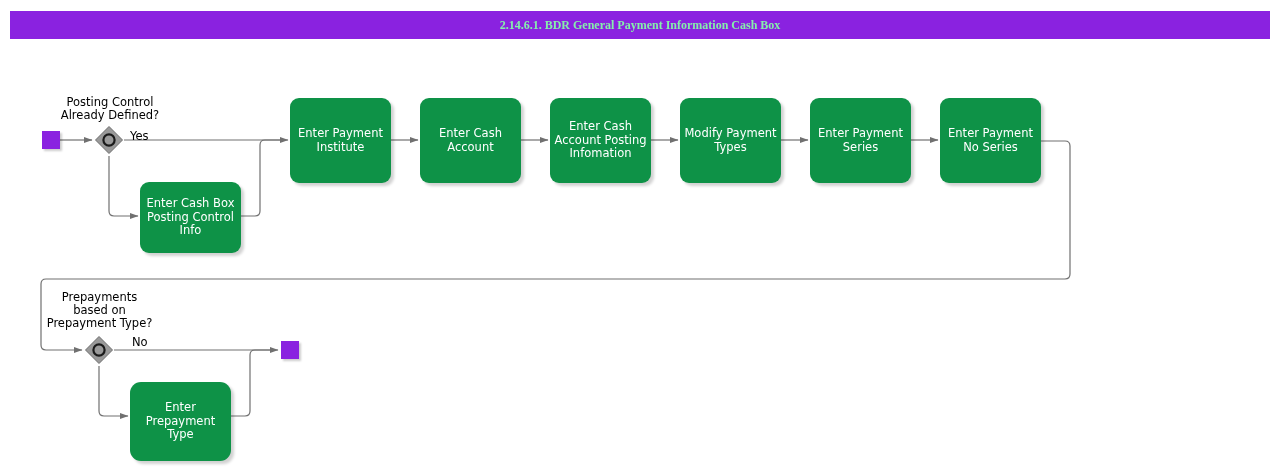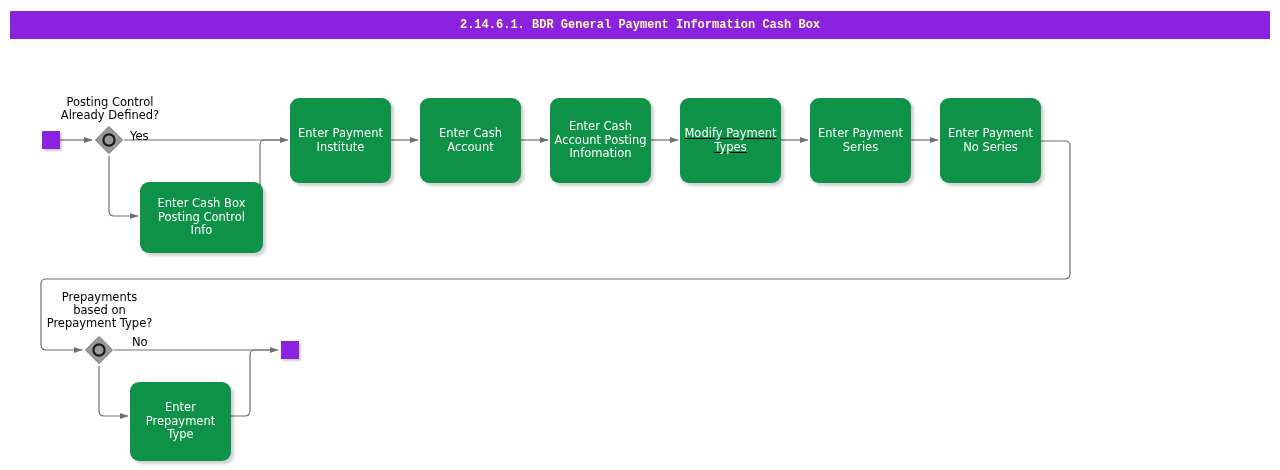--- a/index.html
+++ b/index.html
@@ -29,24 +29,24 @@
     left: 10px;
     top: 11px;
     width: 1260px;
     height: 28px;
     background: #8A22E0;
     display: flex;
     align-items: center;
     justify-content: center;
   }
   .title-bar .title-text {
-    color: #fef9c3;
+    color: #86efac;
     font-size: 12px;
     font-weight: bold;
-    font-family: Liberation Mono, monospace;
+    font-family: Liberation Serif, serif;
     letter-spacing: 0px;
     white-space: nowrap;
   }
 
   
   .edge-layer {
     position: absolute;
     left: 0; top: 0;
     width: 1280px;
     height: 470px;
@@ -156,21 +156,21 @@
 
   <div class="gateway" style="left:94px; top:125px;">
     <svg width="30" height="30" viewBox="0 0 30 30" xmlns="http://www.w3.org/2000/svg">
       <polygon points="15,1.5 28.5,15 15,28.5 1.5,15" fill="#9A9A9A" stroke="#6E6E6E" stroke-width="1"></polygon>
       <circle cx="15" cy="15" r="5.6" fill="none" stroke="#1A1A1A" stroke-width="2.2"></circle>
     </svg>
   </div>
 
   <div class="flow-label" style="left:130px; top:130px;">Yes</div>
 
-  <div class="task" style="left:140px; top:182px; width:123px; height:71px;justify-content:center;">
+  <div class="task" style="left:140px; top:182px; width:101px; height:71px;justify-content:center;">
     <span class="task-label">Enter Cash Box
 Posting Control
 Info</span>
   </div>
 
   <div class="task" style="left:290px; top:98px; width:101px; height:85px;">
     <span class="task-label">Enter Payment
 Institute</span>
   </div>
 
@@ -178,21 +178,21 @@
     <span class="task-label">Enter Cash
 Account</span>
   </div>
 
   <div class="task" style="left:550px; top:98px; width:101px; height:85px;">
     <span class="task-label">Enter Cash
 Account Posting
 Infomation</span>
   </div>
 
-  <div class="task" style="left:680px; top:98px; width:101px; height:85px;text-decoration:underline;">
+  <div class="task" style="left:680px; top:98px; width:101px; height:85px;">
     <span class="task-label">Modify Payment
 Types</span>
   </div>
 
   <div class="task" style="left:810px; top:98px; width:101px; height:85px;">
     <span class="task-label">Enter Payment
 Series</span>
   </div>
 
   <div class="task" style="left:940px; top:98px; width:101px; height:85px;">
@@ -206,21 +206,21 @@
 
   <div class="gateway" style="left:84px; top:335px;">
     <svg width="30" height="30" viewBox="0 0 30 30" xmlns="http://www.w3.org/2000/svg">
       <polygon points="15,1.5 28.5,15 15,28.5 1.5,15" fill="#9A9A9A" stroke="#6E6E6E" stroke-width="1"></polygon>
       <circle cx="15" cy="15" r="5.6" fill="none" stroke="#1A1A1A" stroke-width="2.2"></circle>
     </svg>
   </div>
 
   <div class="flow-label" style="left:120px; top:336px;margin-left:12px;">No</div>
 
-  <div class="task" style="left:130px; top:382px; width:101px; height:79px;">
+  <div class="task" style="left:130px; top:382px; width:101px; height:79px;border-radius:11px;">
     <span class="task-label">Enter
 Prepayment
 Type</span>
   </div>
 
   <div class="event-node" style="left:281px; top:341px;"></div>
 
 </div>
 
 </body></html>

